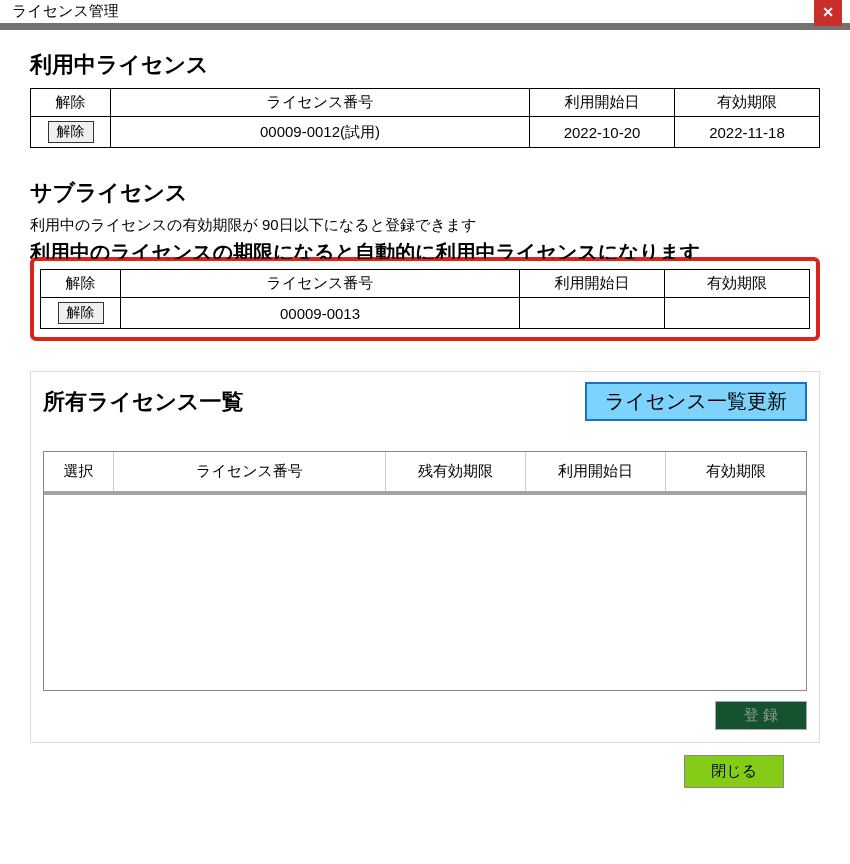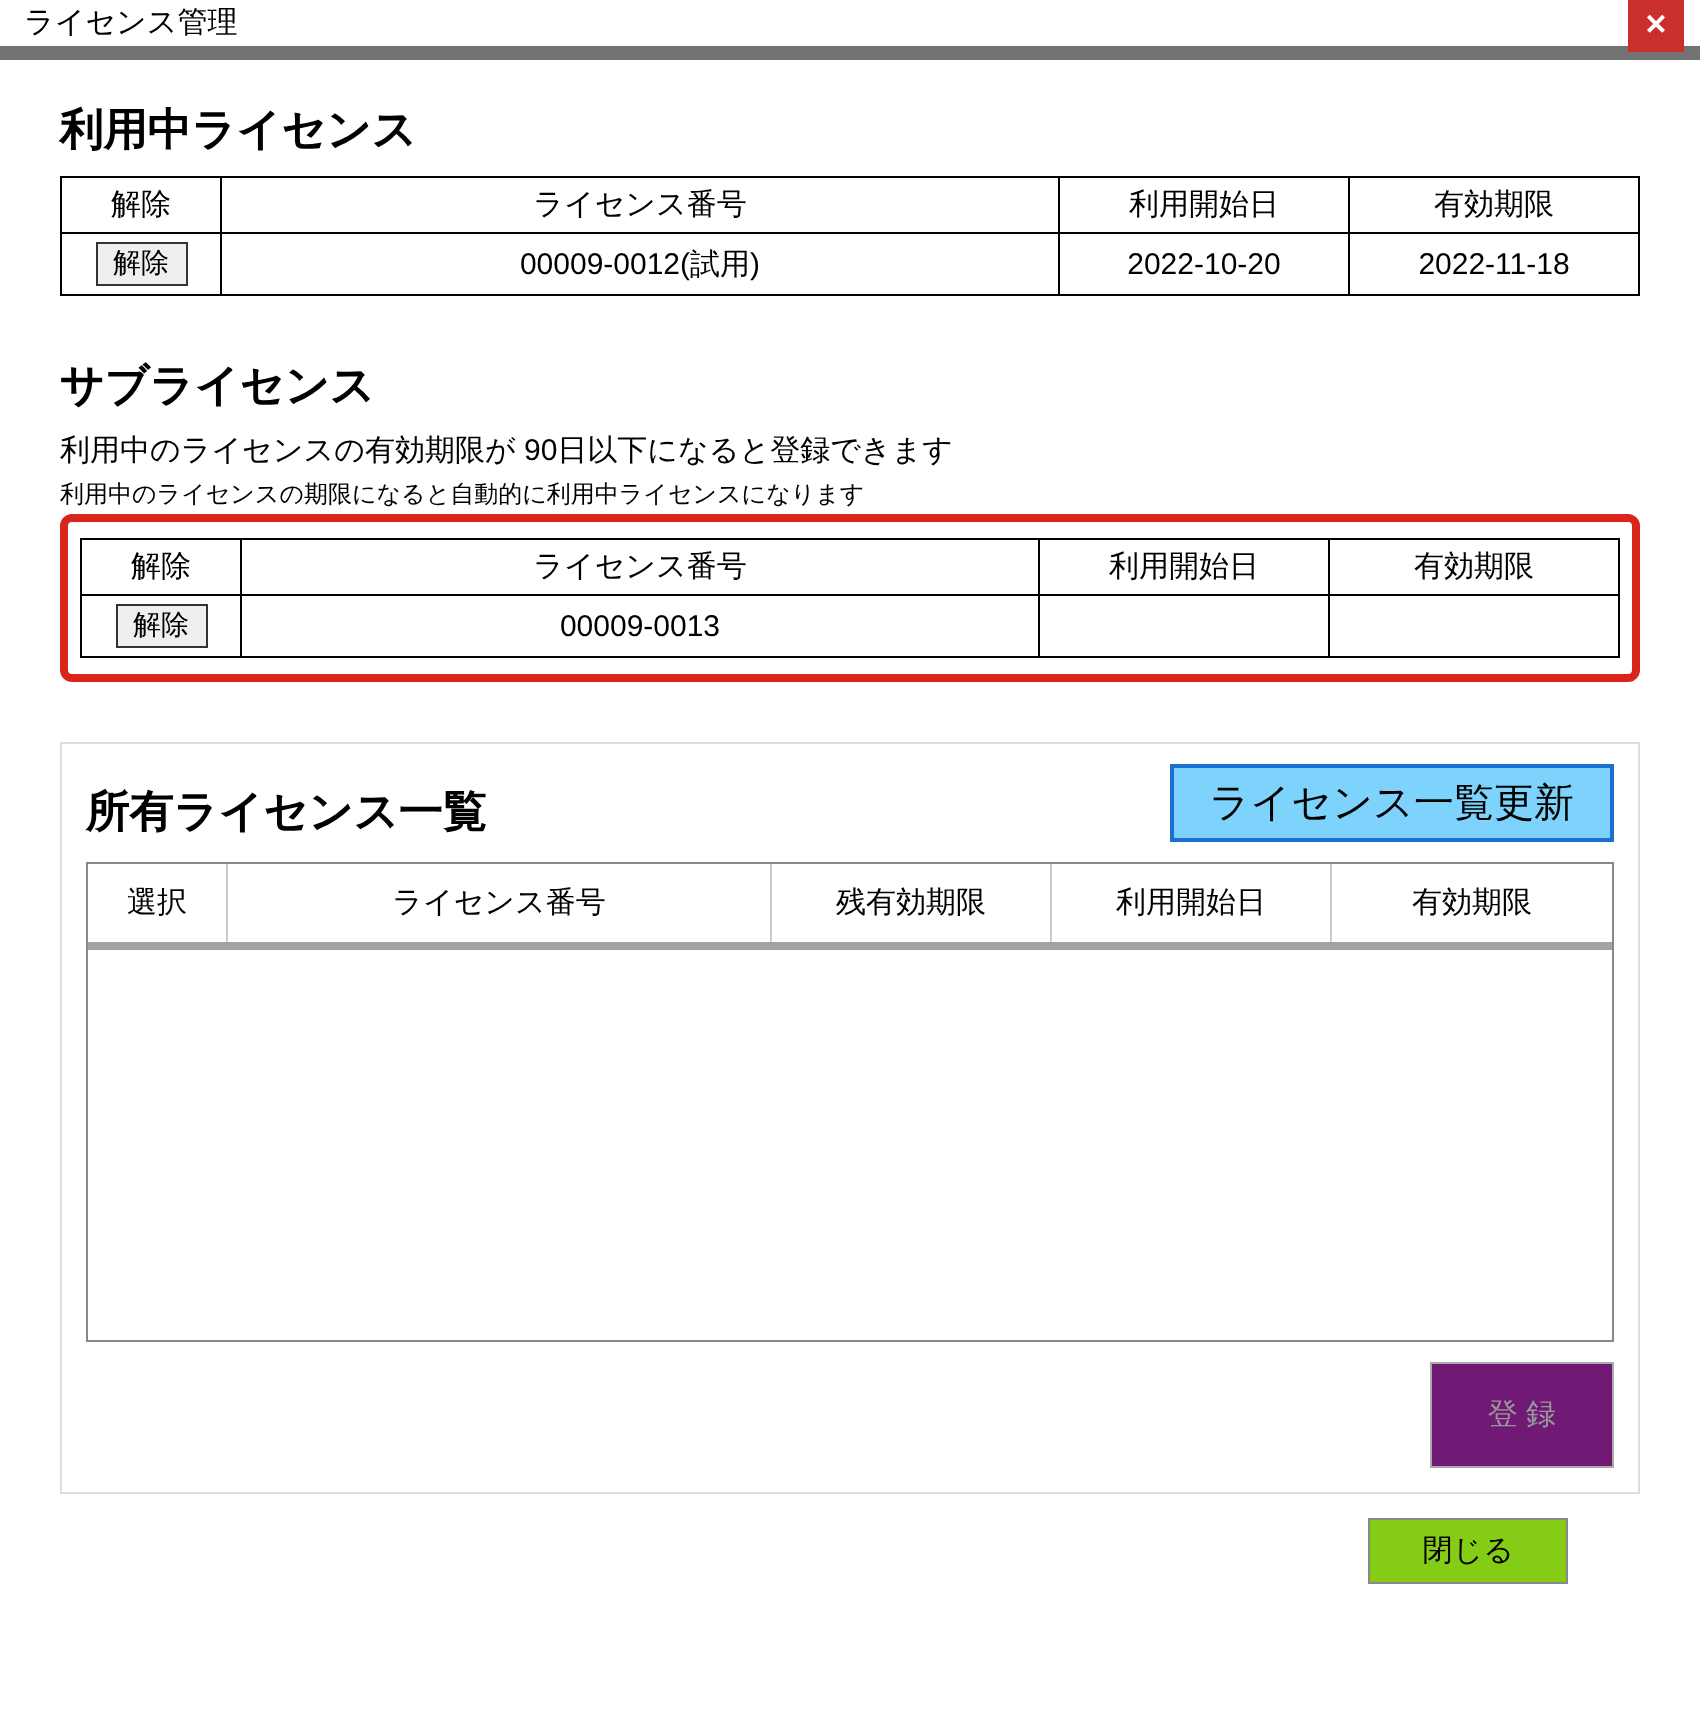--- a/index.html
+++ b/index.html
@@ -67,39 +67,40 @@
   border: 1px solid #333;
   cursor: pointer;
 }
 .red-highlight {
   border: 4px solid #d9251c;
   border-radius: 6px;
   padding: 8px 6px 8px 6px;
   margin-top: -2px;
 }
 .sub-desc-hidden {
-  font-size: 12px;
+  font-size: 20px;
   margin-bottom: 0;
   position: relative;
   z-index: 0;
+  font-weight: bold;
 }
 .hidden-wrap {
   height: 20px;
   overflow: hidden;
 }
 .owned-panel {
   border: 1px solid #ddd;
   padding: 10px 12px 12px 12px;
   margin-top: 15px;
 }
 .owned-header {
   display: flex;
   justify-content: space-between;
-  align-items: flex-end;
-  margin-bottom: 10px;
+  align-items: center;
+  margin-bottom: 30px;
 }
 .owned-title { font-size: 22px; font-weight: bold; }
 .refresh-btn {
   border: 2px solid #1a6fd1;
   background: #7dd3fc;
   padding: 4px 18px;
   font-size: 20px;
   cursor: pointer;
 }
 .owned-grid {
@@ -125,23 +126,23 @@
 .owned-grid-body {
   height: 195px;
   background: #fff;
 }
 .panel-footer {
   display: flex;
   justify-content: flex-end;
   margin-top: 10px;
 }
 .register-btn {
-  padding: 16px 28px;
-  font-size: 15px;
-  background: #701a75;
+  padding: 4px 28px;
+  font-size: 15px;
+  background: #14532d;
   border: 1px solid #aaa;
   color: #999;
 }
 .dialog-footer {
   display: flex;
   justify-content: flex-end;
   padding: 12px 36px 0 0;
 }
 .close-dialog-btn {
   padding: 6px 26px;

